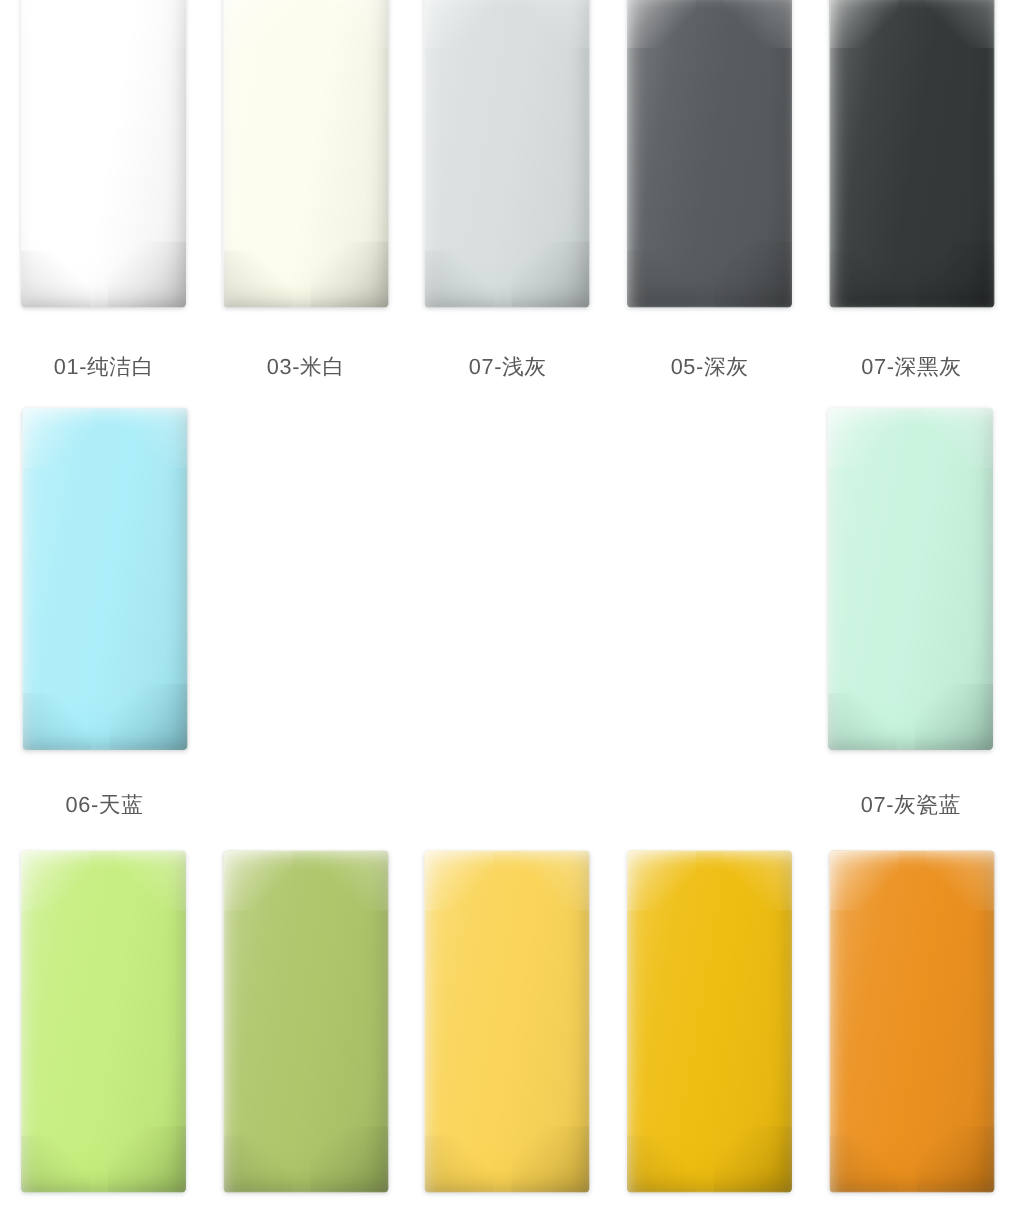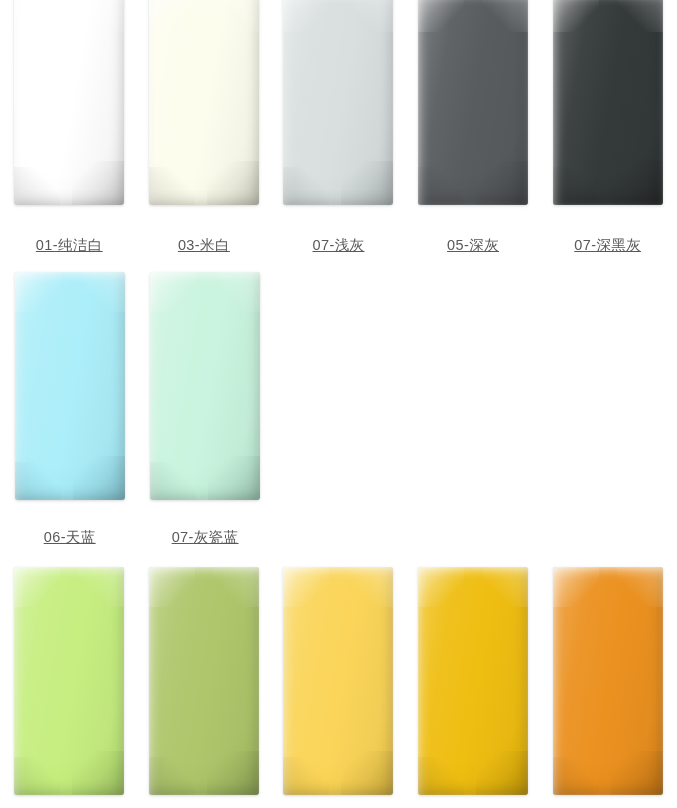--- a/index.html
+++ b/index.html
@@ -27,21 +27,21 @@
     display: flex;
     justify-content: flex-start;
     align-items: flex-start;
     width: 677px;
     box-sizing: border-box;
     padding: 0 2px;
   }
 
   
   .row-1 { height: 280px; margin-top: -8px; }
-  .row-2 { height: 295px; }
+  .row-2 { height: 295px; justify-content: space-between; }
   .row-3 { height: 236px; }
 
   .swatch-cell {
     width: 135.4px;
     display: flex;
     flex-direction: column;
     align-items: center;
     box-sizing: border-box;
   }
 
@@ -121,21 +121,20 @@
   }
 
   .swatch-label {
     margin-top: 30px;
     font-size: 14.5px;
     color: #595959;
     letter-spacing: 0.4px;
     text-align: center;
     white-space: nowrap;
     line-height: 1;
-    text-decoration: underline;
   }
   .row-1 .swatch-label { margin-top: 33px; }
   .row-2 .swatch-label { margin-top: 30px; }
 </style>
 </head>
 <body>
 
 <div class="swatch-sheet">
 
   <div class="swatch-row row-1">

